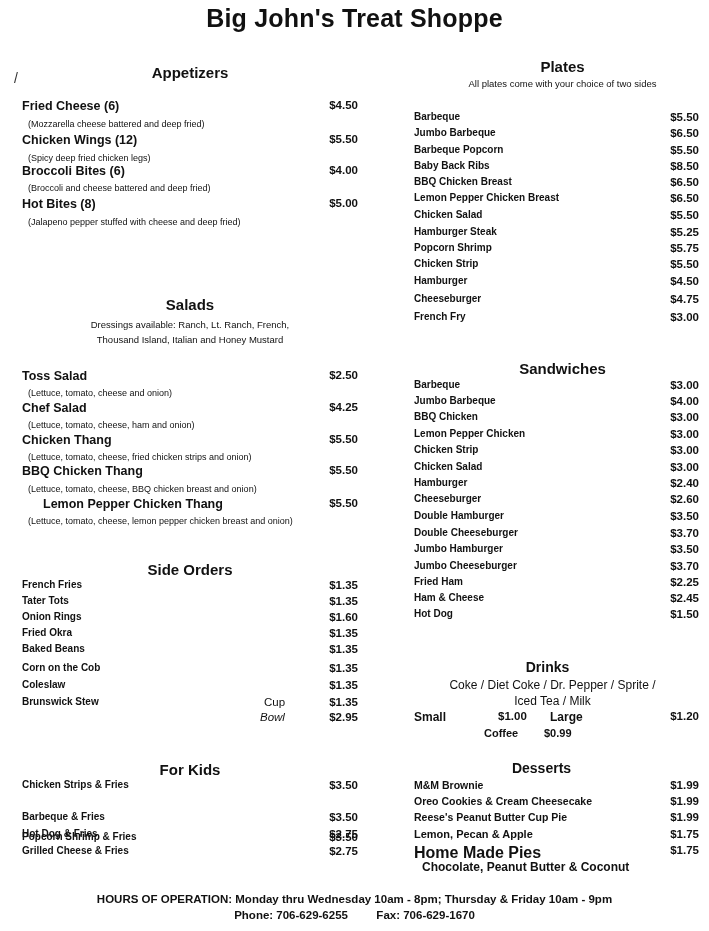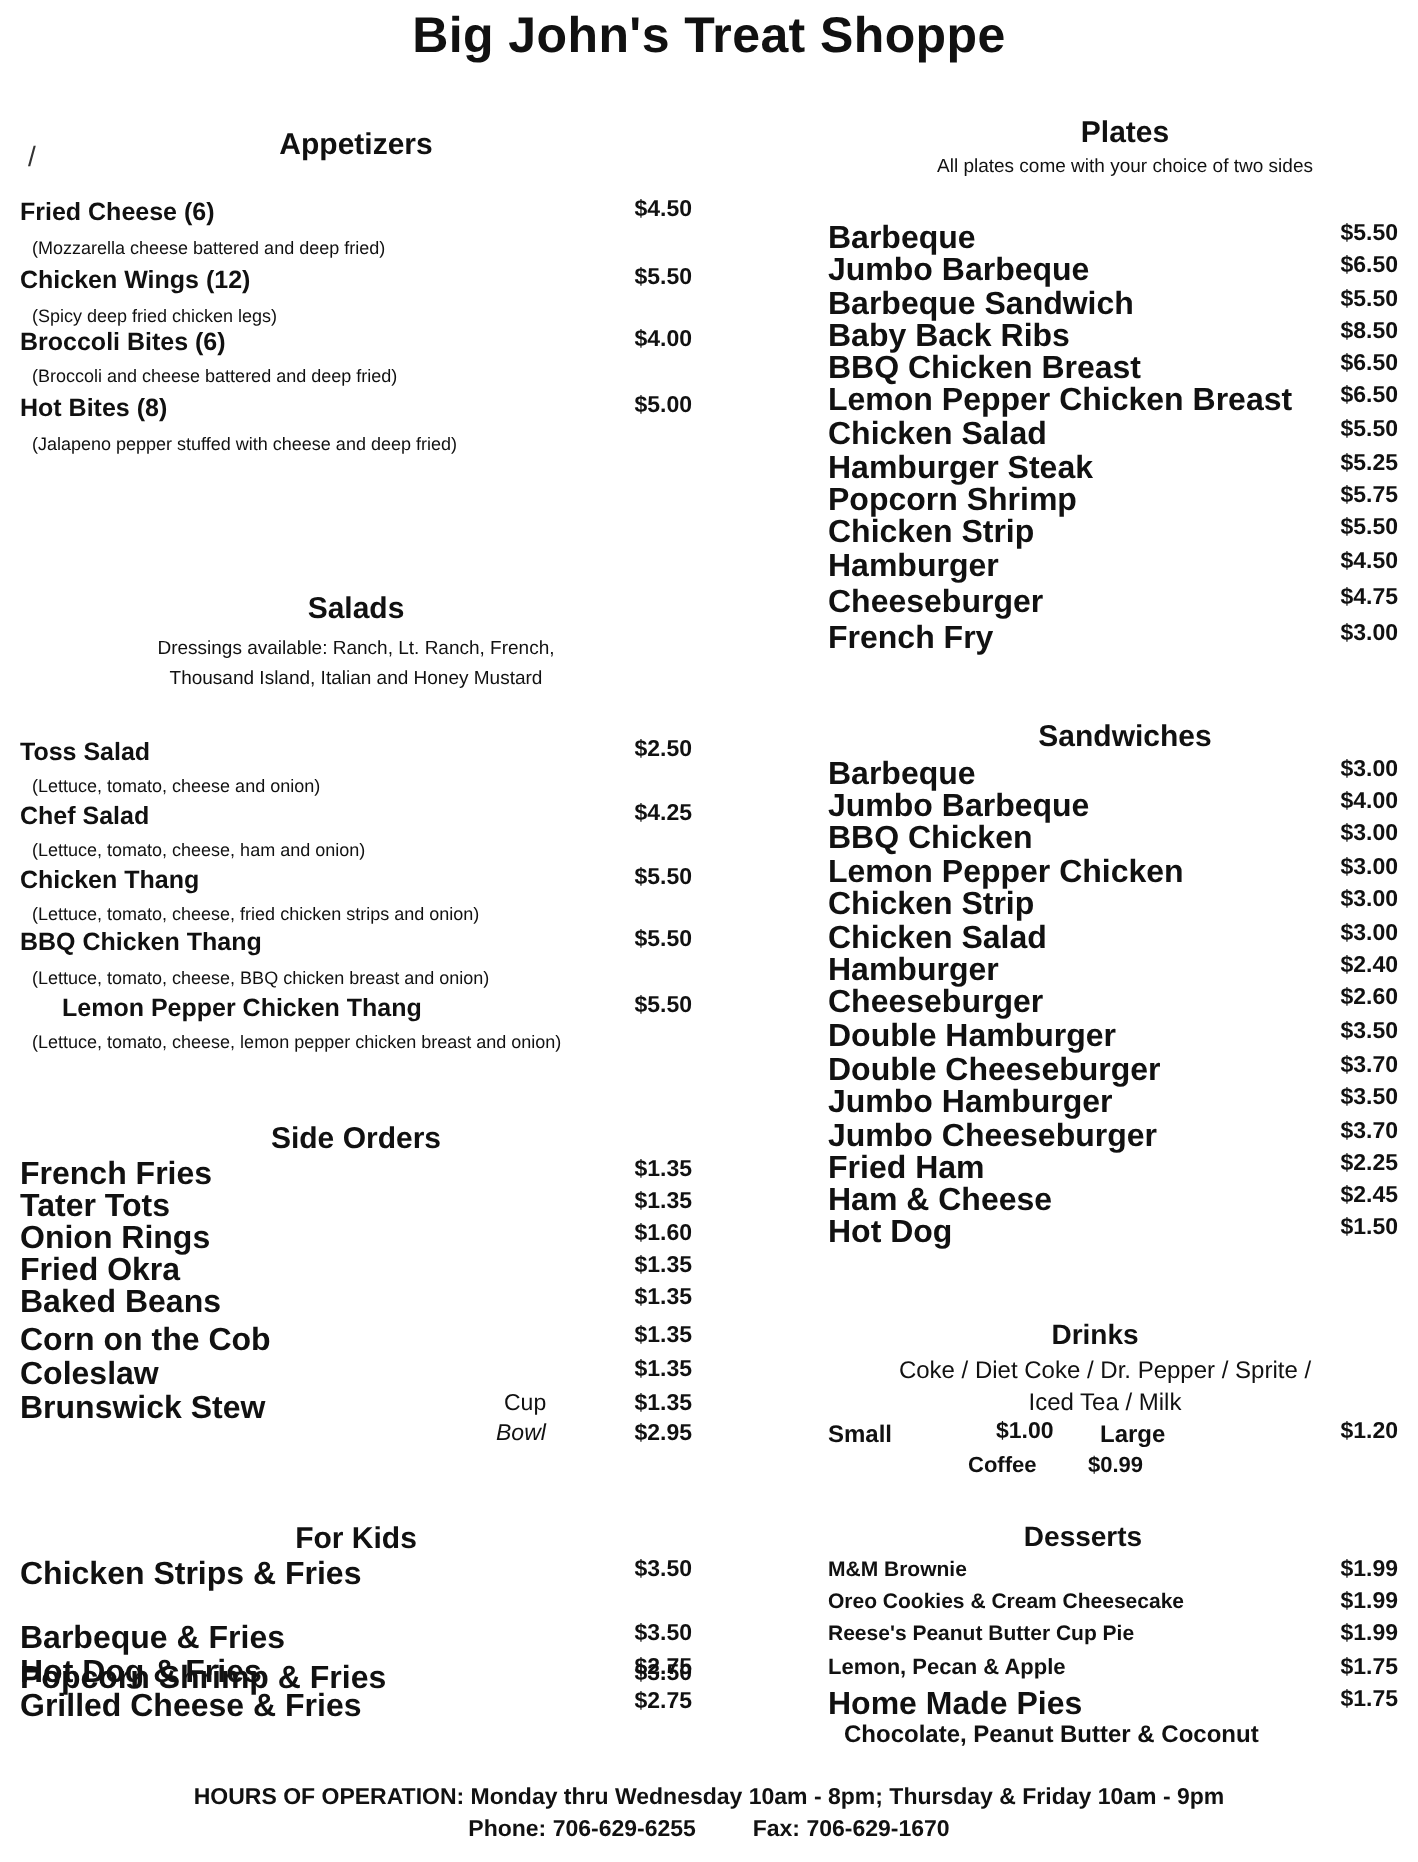--- a/index.html
+++ b/index.html
@@ -16,32 +16,32 @@
   .sec-title {
     text-align: center; font-size: 15px; font-weight: bold; margin: 0;
     position: absolute; left: 0; right: 0;
   }
   .note { text-align: center; font-size: 9.5px; position: absolute; left: 0; right: 0; line-height: 16px; }
   .row { position: absolute; left: 0; right: 0; height: 16px; }
   .row .name { position: absolute; left: 0; font-size: 12.5px; font-weight: bold; white-space: nowrap; }
   .row .price { position: absolute; right: 0; font-size: 11.5px; font-weight: bold; white-space: nowrap; }
   .row .size { position: absolute; font-size: 11.5px; white-space: nowrap; }
   .desc { position: absolute; left: 6px; font-size: 9px; white-space: nowrap; }
-  .sm .name { font-size: 16px; }
+  .sm .name { font-size: 10px; }
   .footer { position: absolute; left: 0; width: 709px; text-align: center; font-size: 11.5px; font-weight: bold; }
   .mark { position: absolute; font-size: 14px; color: #333; }
 </style>
 </head>
 <body>
 
 <div class="title">Big John's Treat Shoppe</div>
 
 <span class="mark" style="left:14px;top:70px;">/</span>
 
-<div class="col" style="left:10px;top:0;width:336px;height:810px;text-decoration:underline;">
+<div class="col" style="left:22px;top:0;width:336px;height:810px;text-decoration:underline;">
 
   <div>
     <div class="sec-title" style="top:64px;">Appetizers</div>
     <div class="row" style="top:99px;">
         <span class="name">Fried Cheese (6)</span>
         <span class="price">$4.50</span>
       </div>
     <div class="desc" style="top:119px;">(Mozzarella cheese battered and deep fried)</div>
     <div class="row" style="top:133px;">
         <span class="name">Chicken Wings (12)</span>
@@ -165,21 +165,21 @@
     <div class="note" style="top:76px;left:-8px;right:-20px;">All plates come with your choice of two sides</div>
     <div class="row sm" style="top:111px;">
         <span class="name">Barbeque</span>
         <span class="price">$5.50</span>
       </div>
     <div class="row sm" style="top:127px;">
         <span class="name">Jumbo Barbeque</span>
         <span class="price">$6.50</span>
       </div>
     <div class="row sm" style="top:144px;">
-        <span class="name">Barbeque Sandwich</span>
+        <span class="name">Barbeque Popcorn</span>
         <span class="price">$5.50</span>
       </div>
     <div class="row sm" style="top:160px;">
         <span class="name">Baby Back Ribs</span>
         <span class="price">$8.50</span>
       </div>
     <div class="row sm" style="top:176px;">
         <span class="name">BBQ Chicken Breast</span>
         <span class="price">$6.50</span>
       </div>

